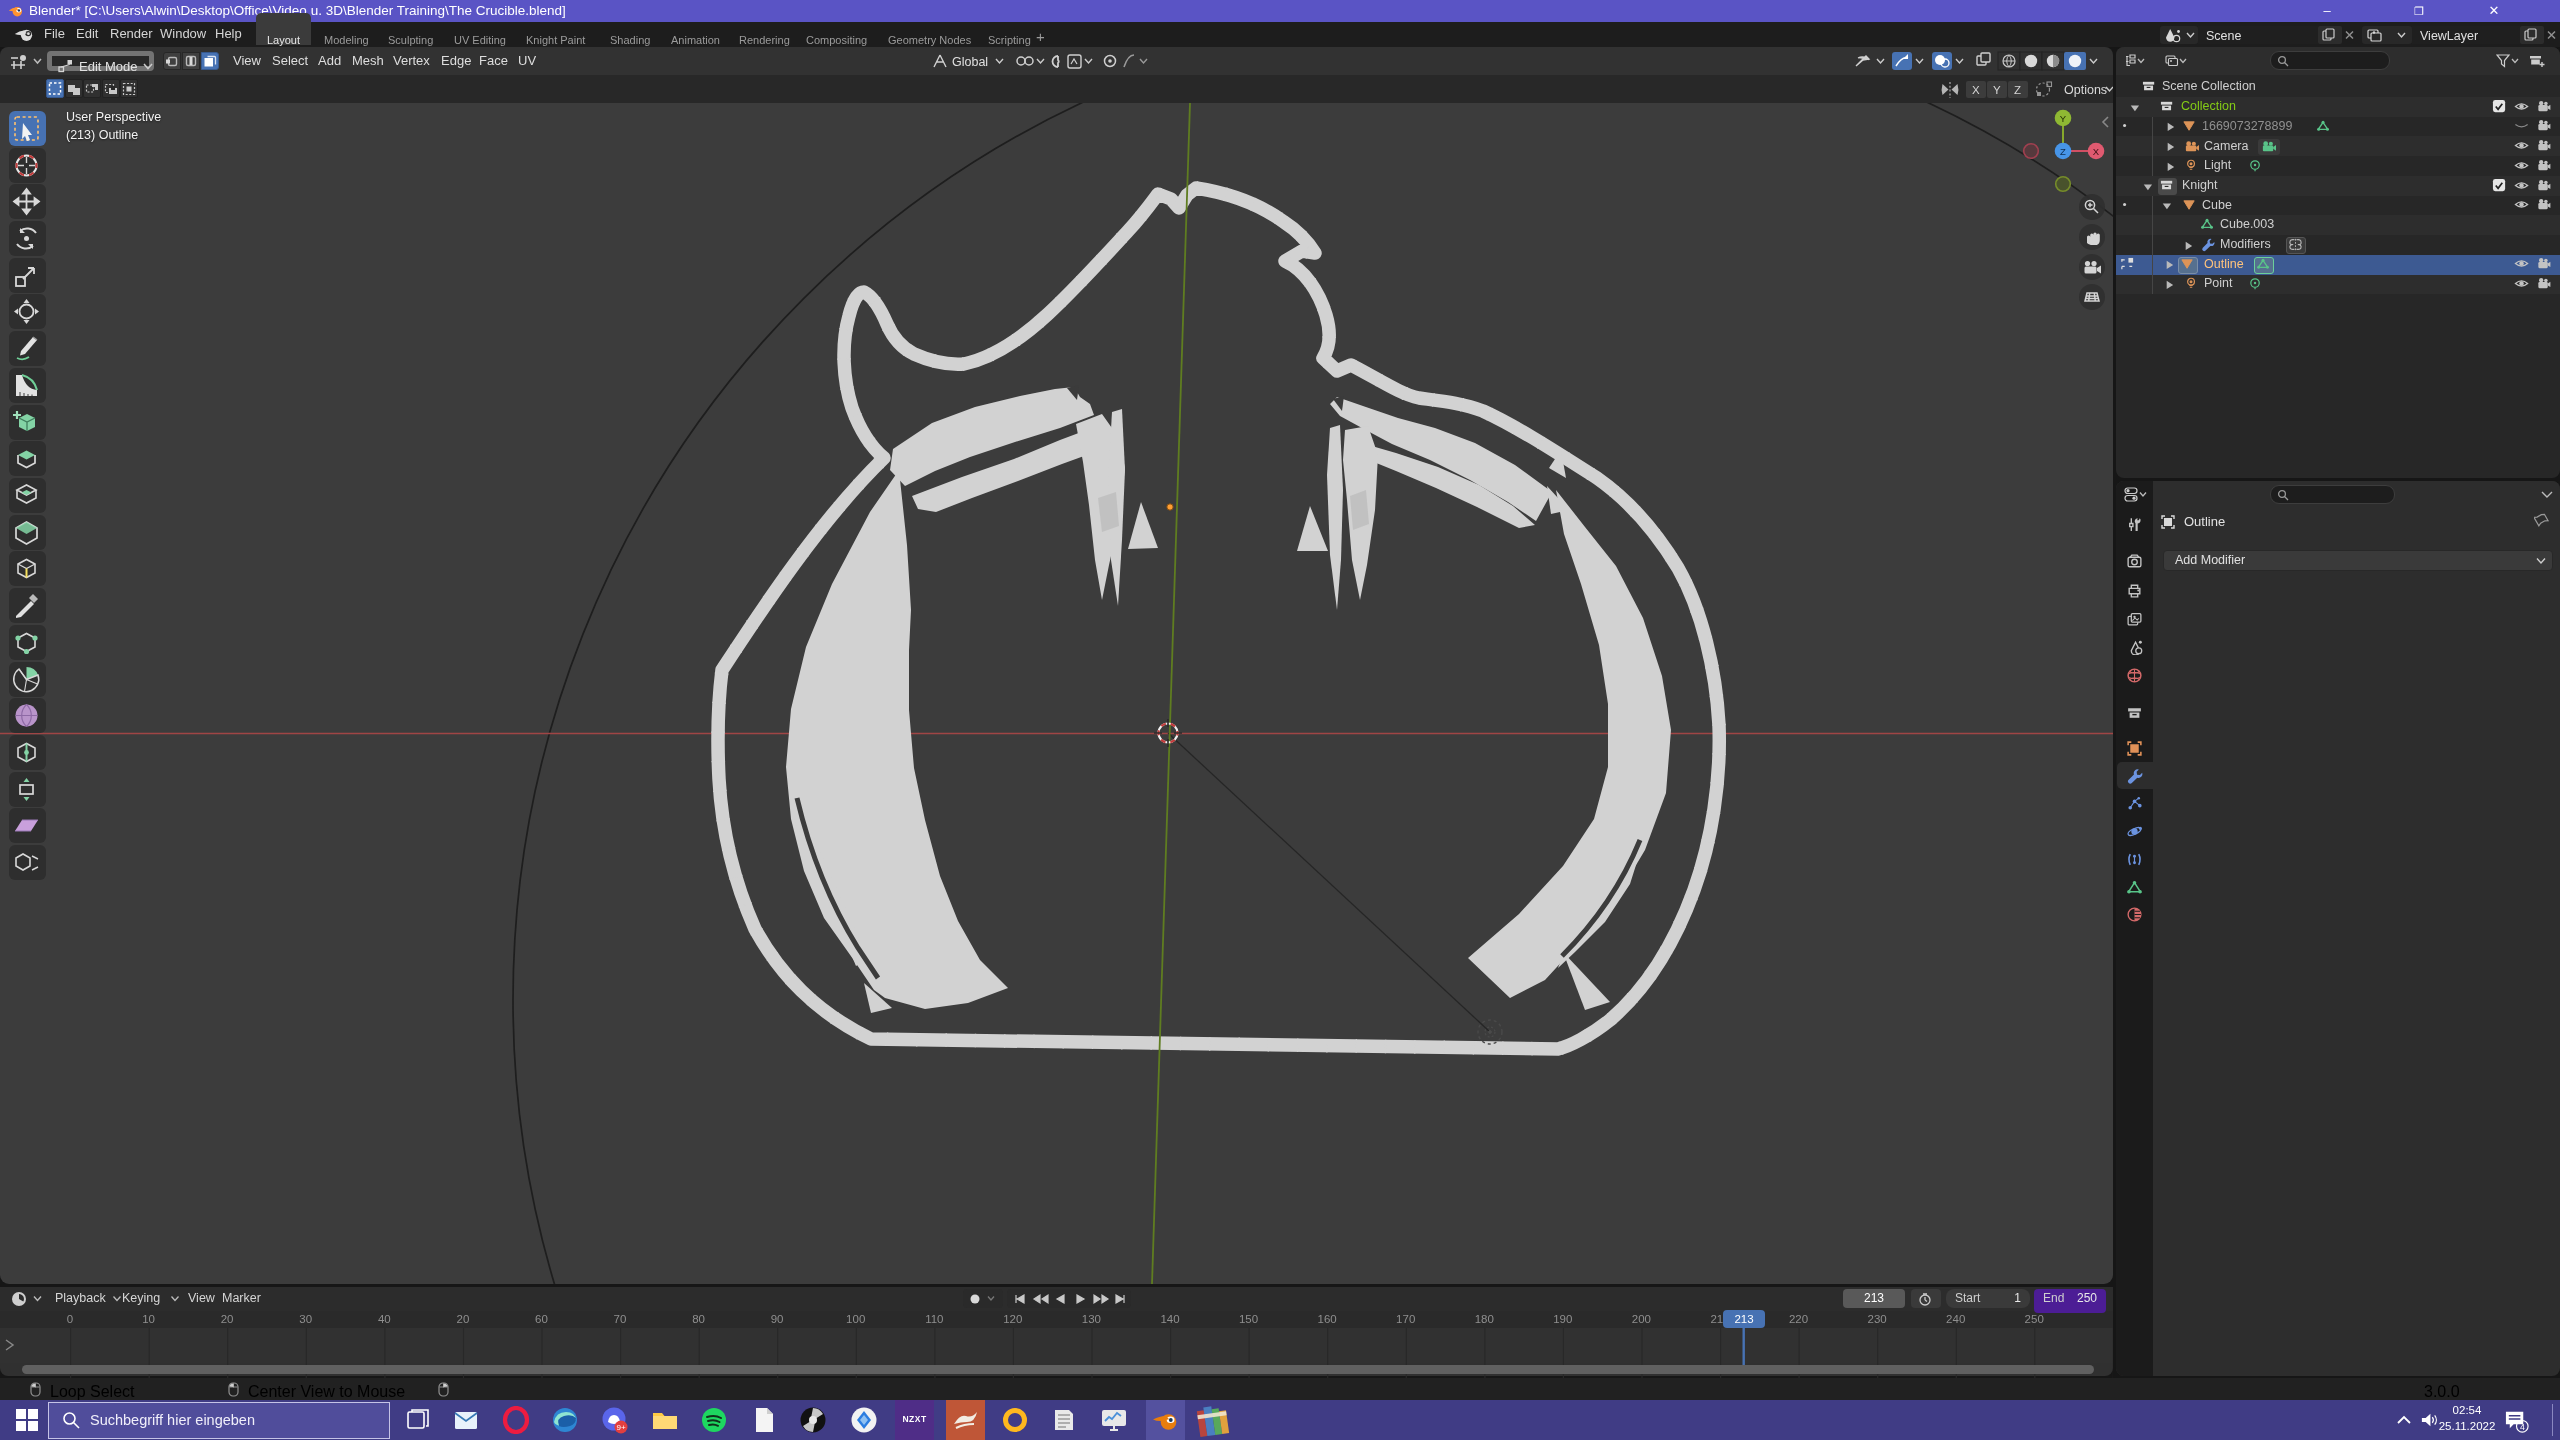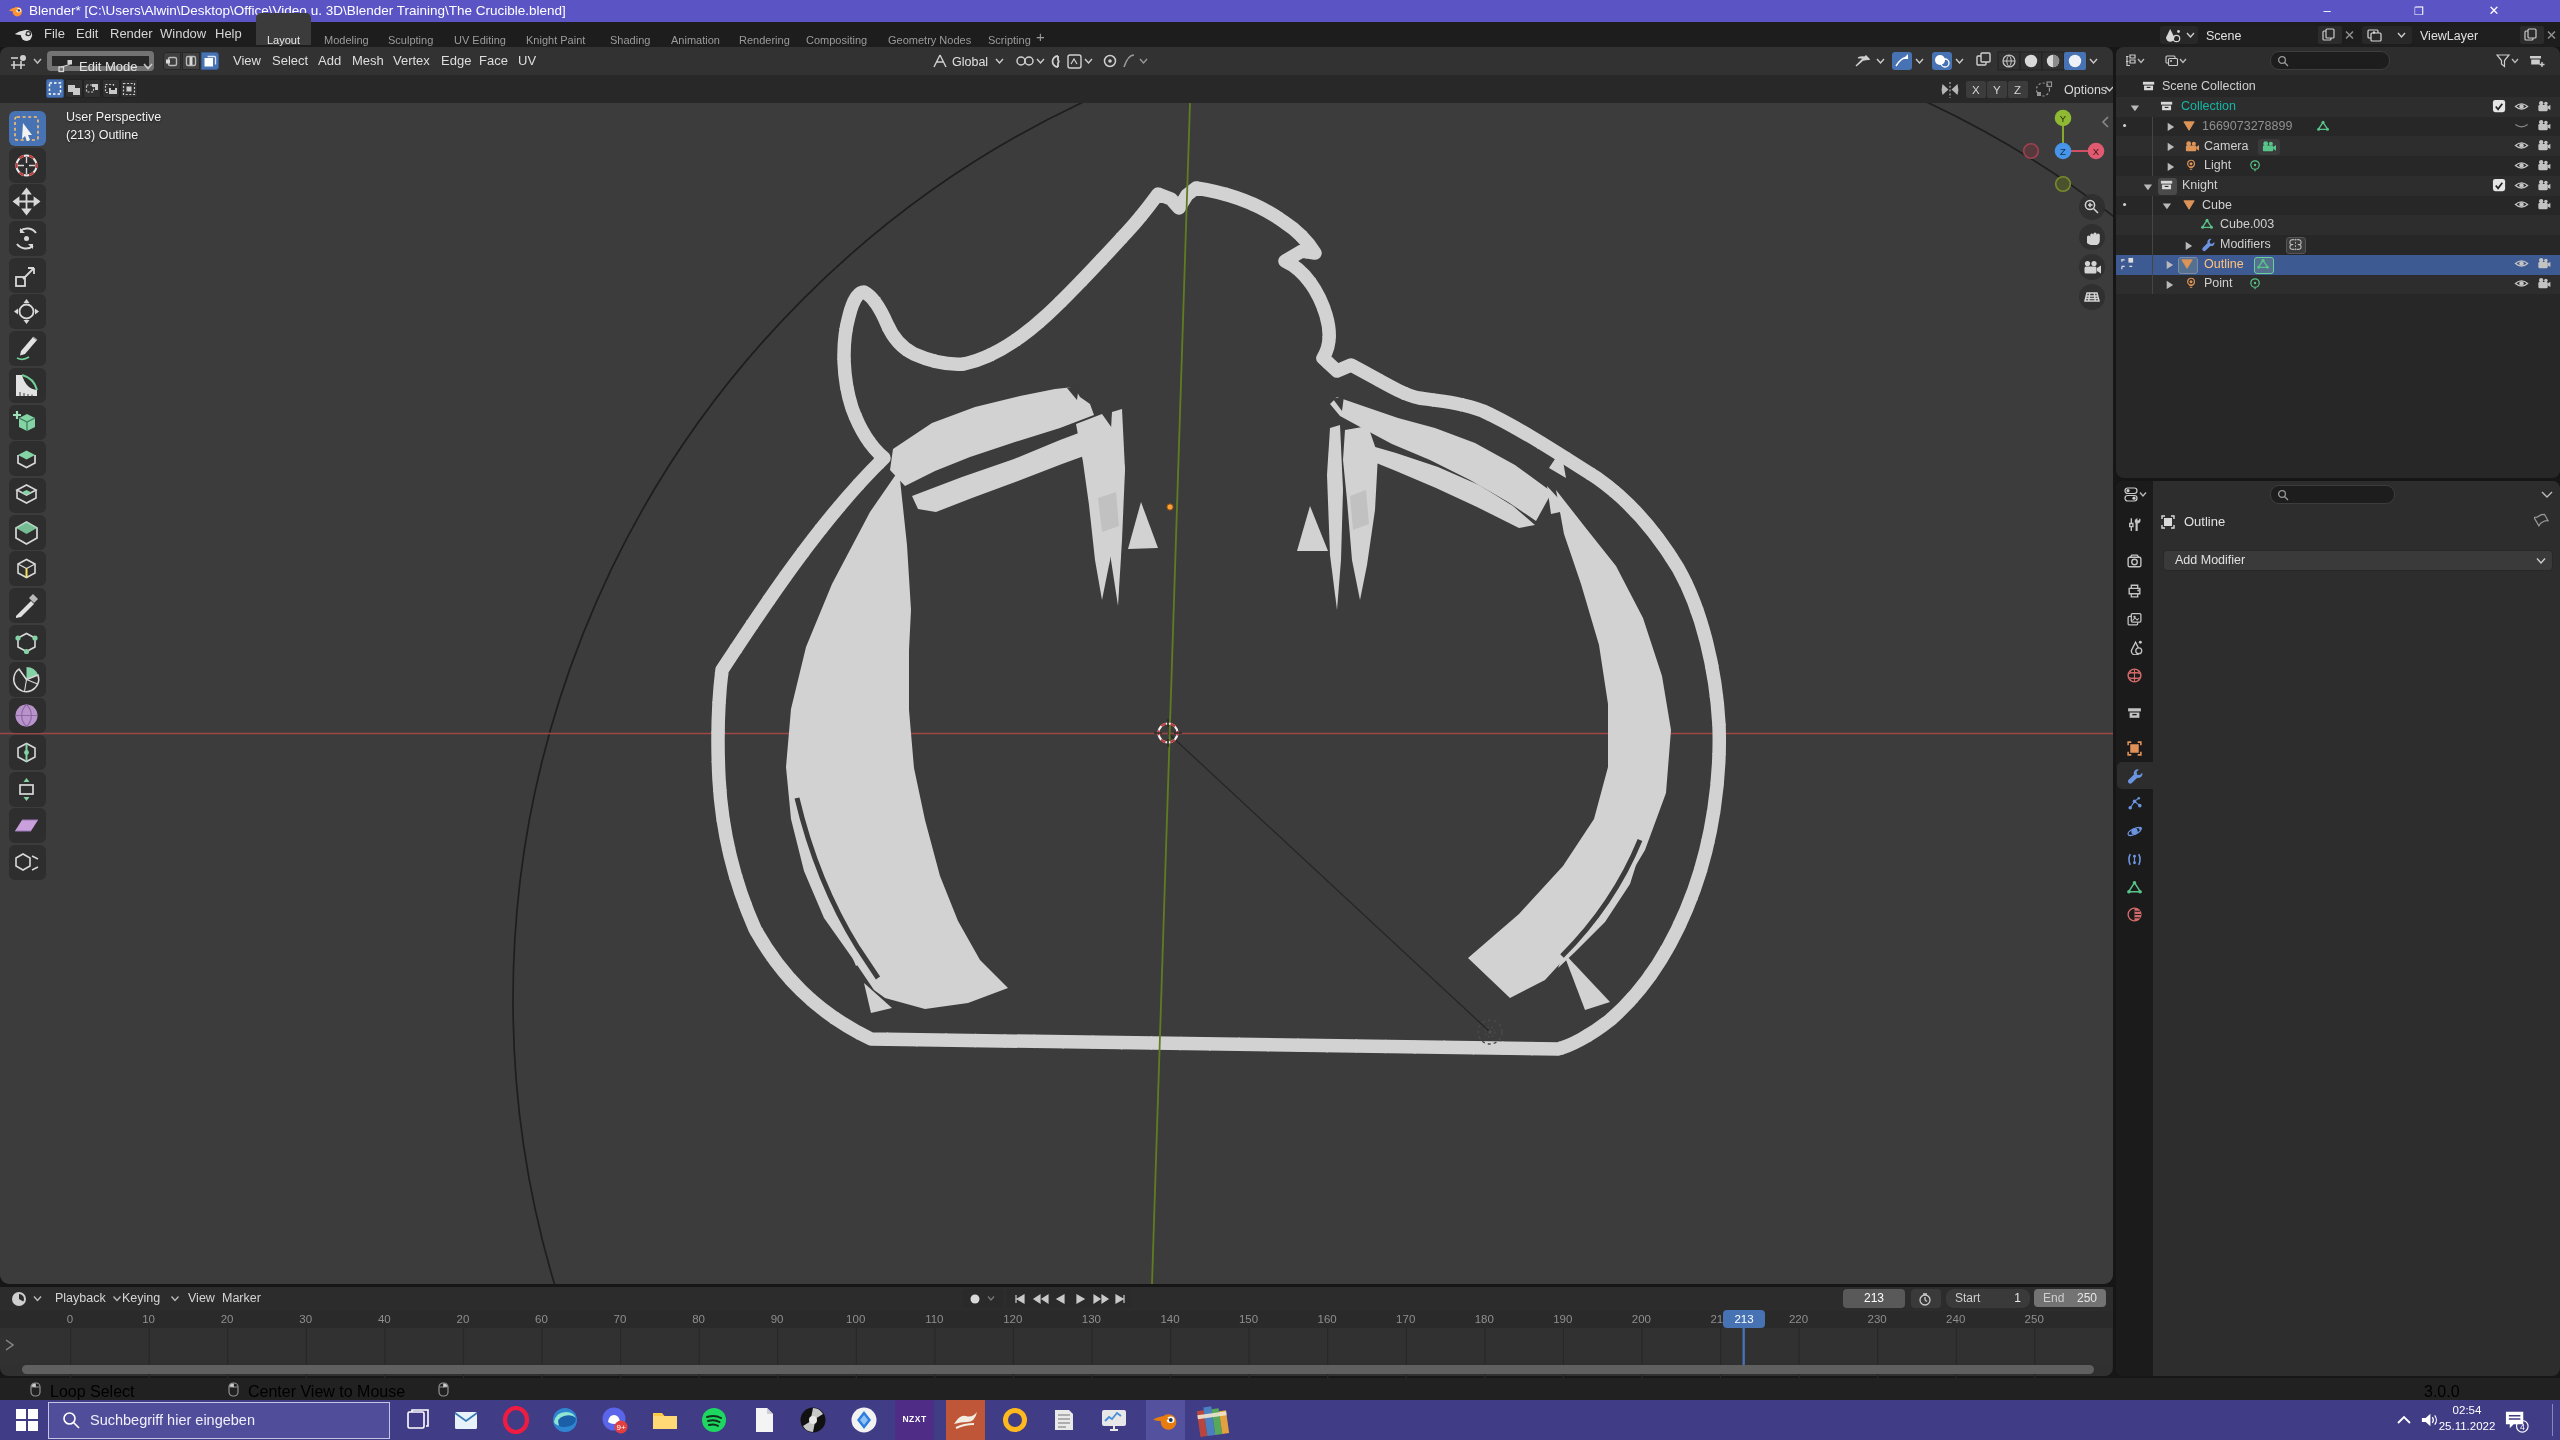--- a/index.html
+++ b/index.html
@@ -496,21 +496,21 @@
   </svg>
 <div class="abs" style="left:2162px;top:79px;font-size:12.5px;color:#cfcfcf;white-space:nowrap">Scene Collection</div>
 <svg class="abs" style="left:2128px;top:101px" width="12" height="12" viewBox="0 0 13 13">
     <path d="M3 5 l4.5 6 l4.5 -6 Z" fill="#b9b9b9"></path>
   </svg>
 <svg class="abs" style="left:2160px;top:99px" width="15" height="15" viewBox="0 0 16 16">
     <path d="M1 3 h12 v3 h-12 z" fill="#d8d8d8"></path>
     <path d="M2.2 7 h9.6 v5 h-9.6 z" fill="#d8d8d8"></path>
     <path d="M5 9 h4" stroke="#2a2a2a" stroke-width="1.2"></path>
   </svg>
-<div class="abs" style="left:2181px;top:99px;font-size:12.5px;color:#14b8a6;white-space:nowrap">Collection</div>
+<div class="abs" style="left:2181px;top:99px;font-size:12.5px;color:#84cc16;white-space:nowrap">Collection</div>
 <svg class="abs" style="left:2492px;top:99px" width="15" height="15" viewBox="0 0 16 16">
     <rect x="1" y="1" width="13" height="13" rx="2.5" fill="#e6e6e6"></rect>
     <path d="M4 8 l2.5 3 l4.5 -6" stroke="#222" stroke-width="1.8" fill="none"></path>
   </svg>
 <svg class="abs" style="left:2514px;top:99px" width="16" height="16" viewBox="0 0 17 17">
     <path d="M1.5 8 Q8 2.5 14.5 8 Q8 13.5 1.5 8 Z" fill="none" stroke="#c3c3c3" stroke-width="1.3"></path>
     <circle cx="8" cy="8" r="2.4" fill="#c3c3c3"></circle>
   </svg>
 <svg class="abs" style="left:2536px;top:99px" width="16" height="16" viewBox="0 0 17 17">
     <g fill="#c3c3c3">
@@ -895,21 +895,21 @@
       <path d="M12 3 v8 M4 3 l7 4 l-7 4z"></path>
     </g>
   </svg>
 <div class="abs" style="left:1843px;top:1289px;width:62px;height:19px;background:#595959;border-radius:4px;color:#fff;font-size:12px;text-align:center;line-height:19px">213</div>
 <div class="abs" style="left:1911px;top:1289px;width:30px;height:19px;background:#3a3a3a;border-radius:4px"></div>
 <svg class="abs" style="left:1918px;top:1292px" width="15" height="14" viewBox="0 0 15 14">
     <circle cx="7" cy="8" r="5" fill="none" stroke="#ccc" stroke-width="1.3"></circle>
     <path d="M7 8 V5 M7 8 l2 1.5 M5 2 h4" stroke="#ccc" stroke-width="1.3" fill="none"></path>
   </svg>
 <div class="abs" style="left:1946px;top:1289px;width:84px;height:19px;background:#3a3a3a;border-radius:8px;font-size:12px;color:#cfcfcf;line-height:19px"><span style="padding-left:9px">Start</span><span style="float:right;padding-right:9px;color:#e8e8e8">1</span></div>
-<div class="abs" style="left:2034px;top:1289px;width:72px;height:18px;background:#737373;border-radius:4px;font-size:12px;color:#cfcfcf;line-height:19px"><span style="padding-left:9px">End</span><span style="float:right;padding-right:9px;color:#e8e8e8">250</span></div>
+<div class="abs" style="left:2034px;top:1289px;width:72px;height:24px;background:#4c1d95;border-radius:4px;font-size:12px;color:#cfcfcf;line-height:19px"><span style="padding-left:9px">End</span><span style="float:right;padding-right:9px;color:#e8e8e8">250</span></div>
 <div class="abs tlnum" style="left:70.0px">0</div>
 <div class="abs tlnum" style="left:148.6px">10</div>
 <div class="abs tlnum" style="left:227.1px">20</div>
 <div class="abs tlnum" style="left:305.7px">30</div>
 <div class="abs tlnum" style="left:384.3px">40</div>
 <div class="abs tlnum" style="left:462.9px">20</div>
 <div class="abs tlnum" style="left:541.4px">60</div>
 <div class="abs tlnum" style="left:620.0px">70</div>
 <div class="abs tlnum" style="left:698.6px">80</div>
 <div class="abs tlnum" style="left:777.1px">90</div>

